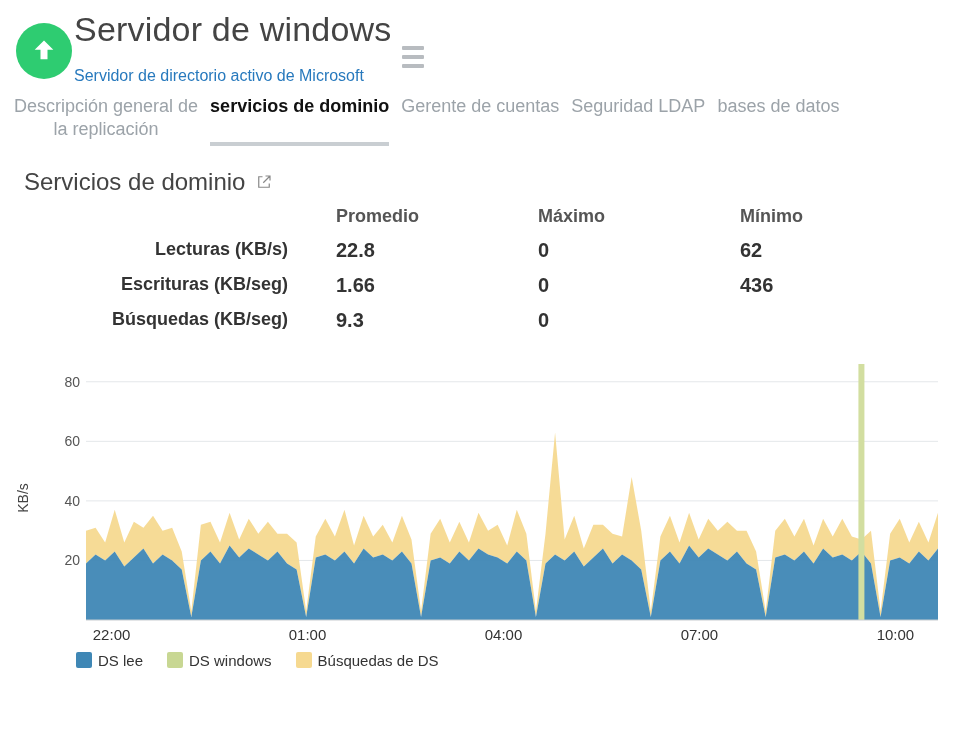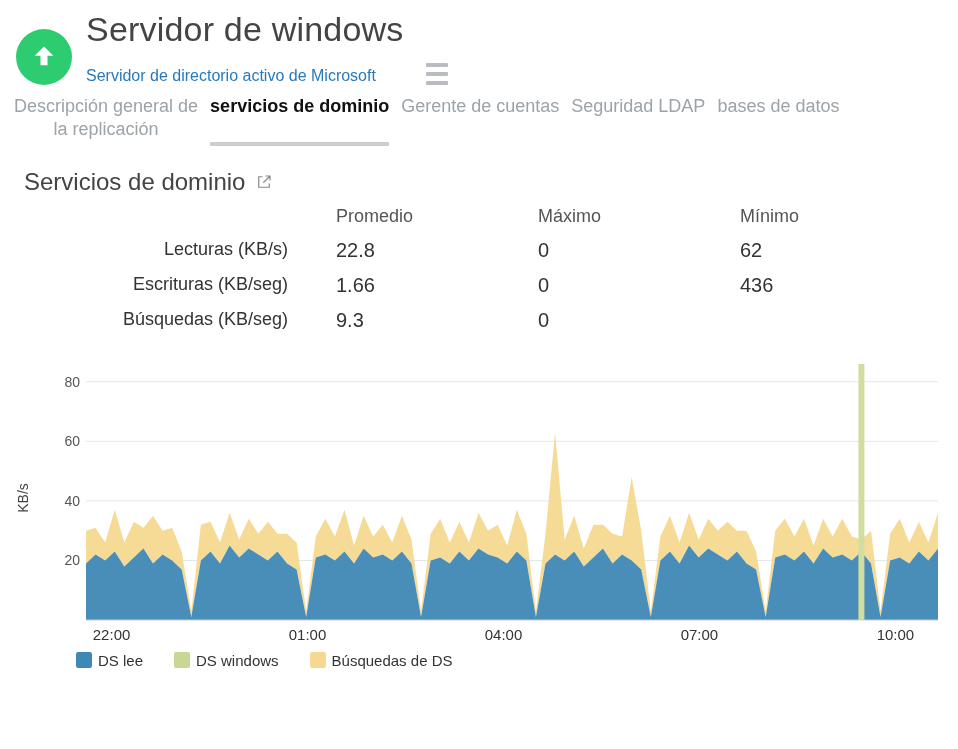--- a/index.html
+++ b/index.html
@@ -7,22 +7,22 @@
     font-family: -apple-system, BlinkMacSystemFont, "Segoe UI", Helvetica, Arial, sans-serif;
     background: #fff;
     color: #333;
     width: 958px;
     height: 749px;
     overflow: hidden;
     padding: 6px 6px 6px 10px;
   }
   .header {
     display: flex;
-    align-items: flex-end;
-    gap: 14px;
+    align-items: center;
+    gap: 2px;
     padding: 4px 0 0 6px;
   }
   .icon-circle {
     width: 56px; height: 56px;
     background: #2ecc71;
     border-radius: 50%;
     display: flex; align-items: center; justify-content: center;
     flex-shrink: 0;
     margin-top: 6px;
   }
@@ -74,20 +74,21 @@
   }
   .section-title .ext { width: 18px; height: 18px; stroke: #888; fill: none; stroke-width: 1.6; }
 
   .stats {
     display: grid;
     grid-template-columns: 300px 190px 190px 190px;
     column-gap: 12px;
     row-gap: 12px;
     margin-left: 14px;
     margin-right: 14px;
+    font-weight: bold;
   }
   .stats .hd { color: #555; font-size: 18px; padding-top: 4px; }
   .stats .row-label { color: #333; font-size: 18px; text-align: right; padding-right: 36px; }
   .stats .val { color: #333; font-size: 20px; }
 
   .chart-wrap {
     position: relative;
     margin-top: 14px;
     padding-left: 48px;
     padding-right: 12px;
@@ -102,21 +103,21 @@
   svg.chart { display: block; }
   .tick-label { font-size: 14px; fill: #555; }
   .xtick-label { font-size: 15px; fill: #333; }
   .grid-line { stroke: #e4e7ea; stroke-width: 1; }
   .baseline { stroke: #c7ccd0; stroke-width: 1; }
   .spike { stroke: #d2dea0; stroke-width: 6; }
   .area-yellow { fill: #f6d990; opacity: .95; }
   .area-blue   { fill: #3f87b5; opacity: .95; }
 
   .legend {
-    display: flex; align-items: center; gap: 31px;
+    display: flex; align-items: center; gap: 24px;
     margin-top: 6px; margin-left: 66px;
     font-size: 15px; color: #333;
   }
   .swatch { width: 16px; height: 16px; border-radius: 2px; display: inline-block; margin-right: 6px; vertical-align: -2px; }
   .sw-blue { background:#3f87b5; }
   .sw-green{ background:#c8d793; }
   .sw-yel  { background:#f6d990; }
 </style>
 </head>
 <body>

